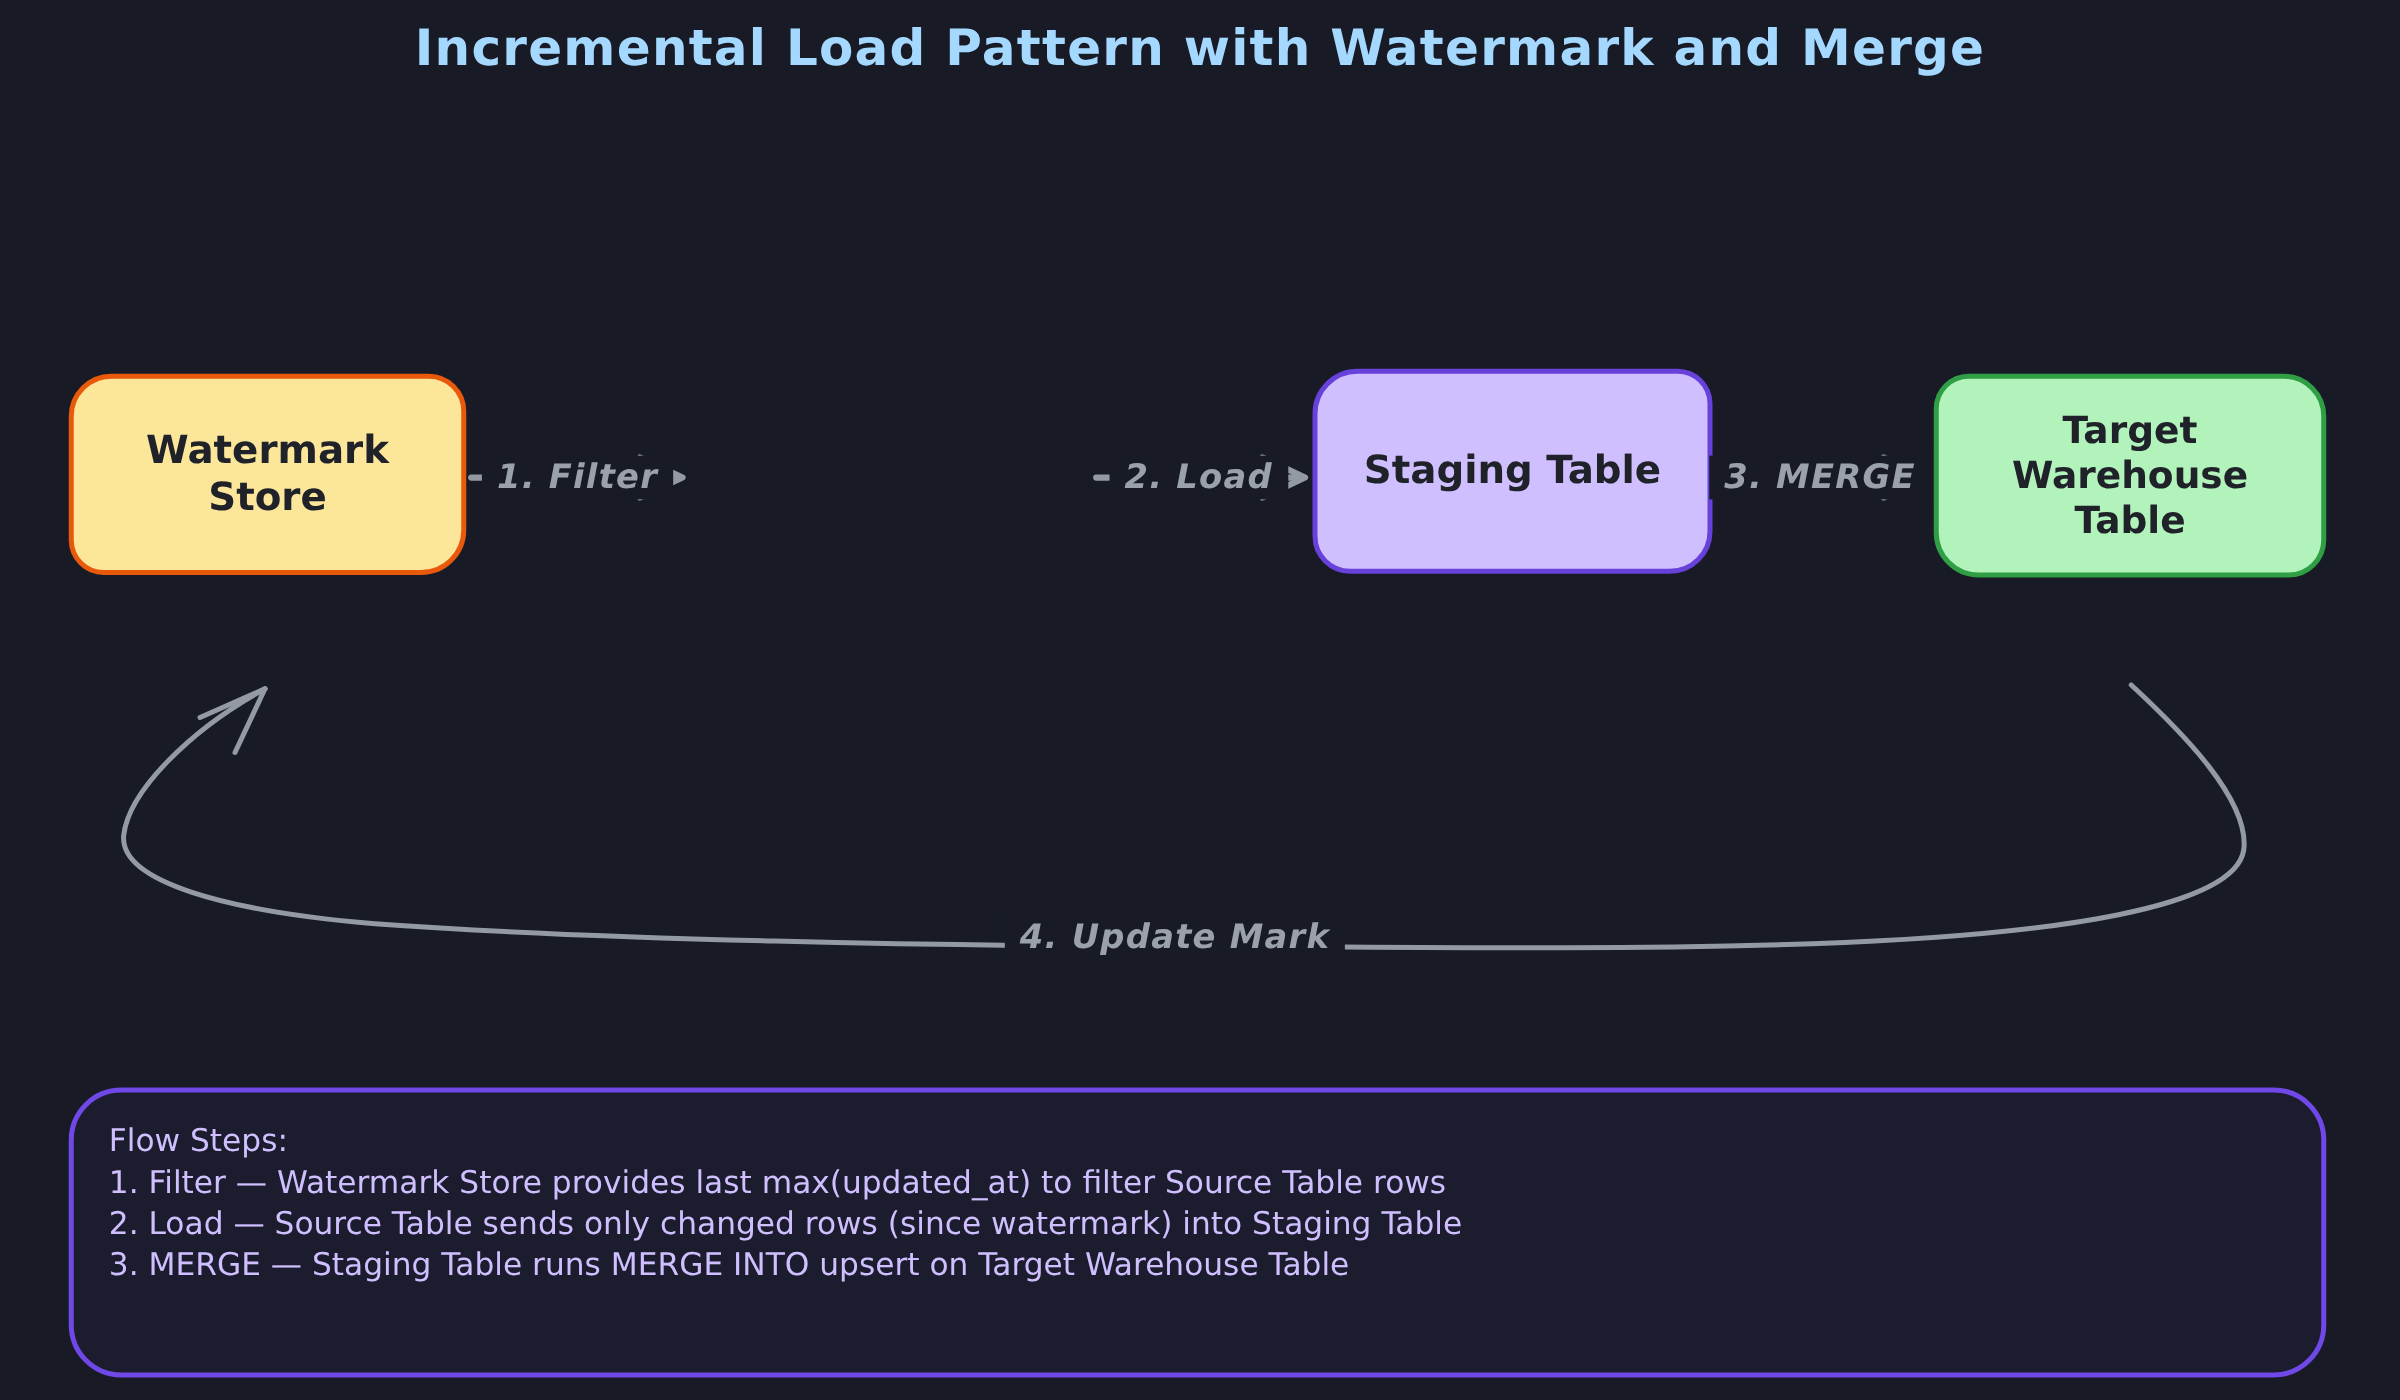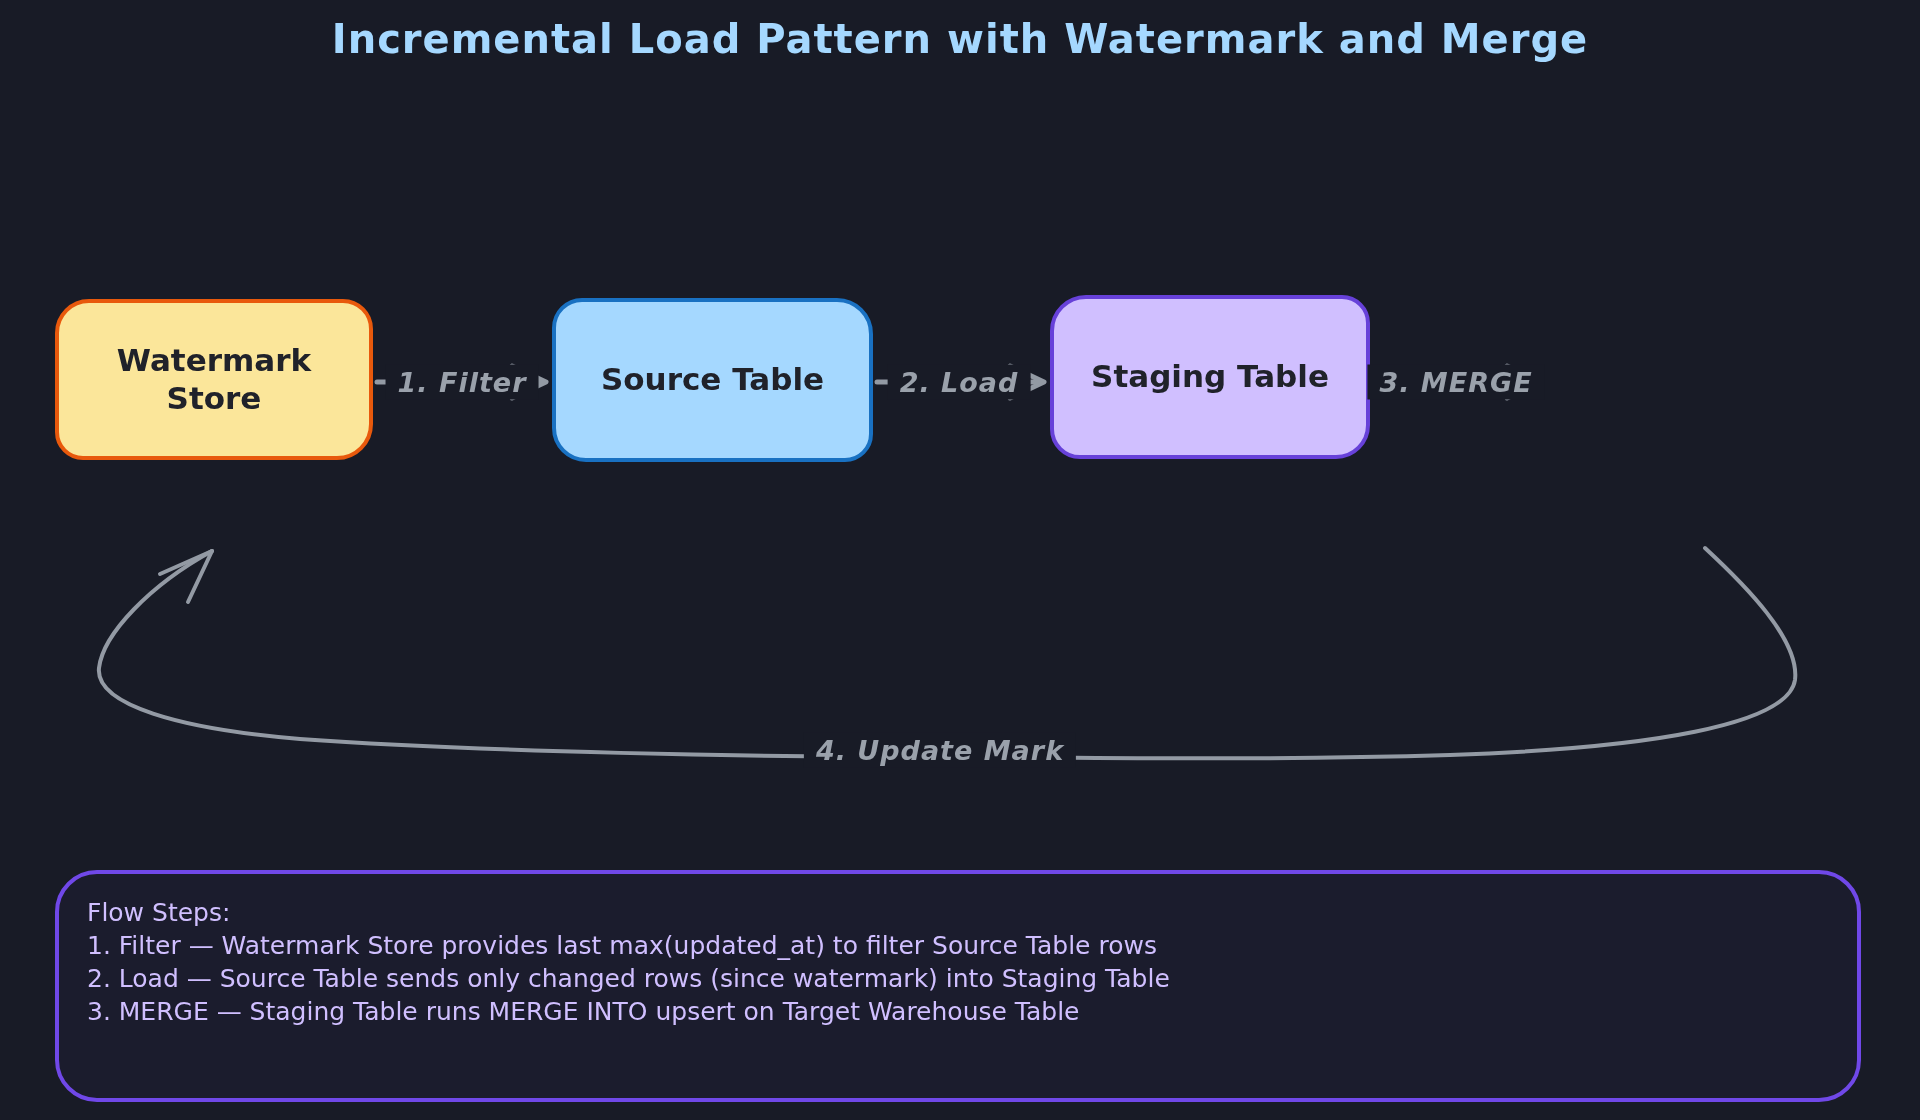--- a/index.html
+++ b/index.html
@@ -131,24 +131,24 @@
                C 760 757, 480 752, 300 739
                C 180 729, 95 705, 99 668
                C 103 634, 150 585, 212 551"></path>
       <path d="M 212 551 L 160 574"></path>
       <path d="M 212 551 L 188 602"></path>
     </g>
   </svg>
 
   <div class="node node-watermark">Watermark Store</div>
 
-  <div class="node node-source">Source Table</div>
 
   <div class="node node-staging">Staging Table</div>
 
+  <div class="node node-target">Target Warehouse Table</div>
 
   <div class="edge-label label-filter">1. Filter</div>
 
   <div class="edge-label label-load">2. Load</div>
 
   <div class="edge-label label-merge">3. MERGE</div>
 
   <div class="edge-label label-update">4. Update Mark</div>
 
   <div class="flow-panel">

